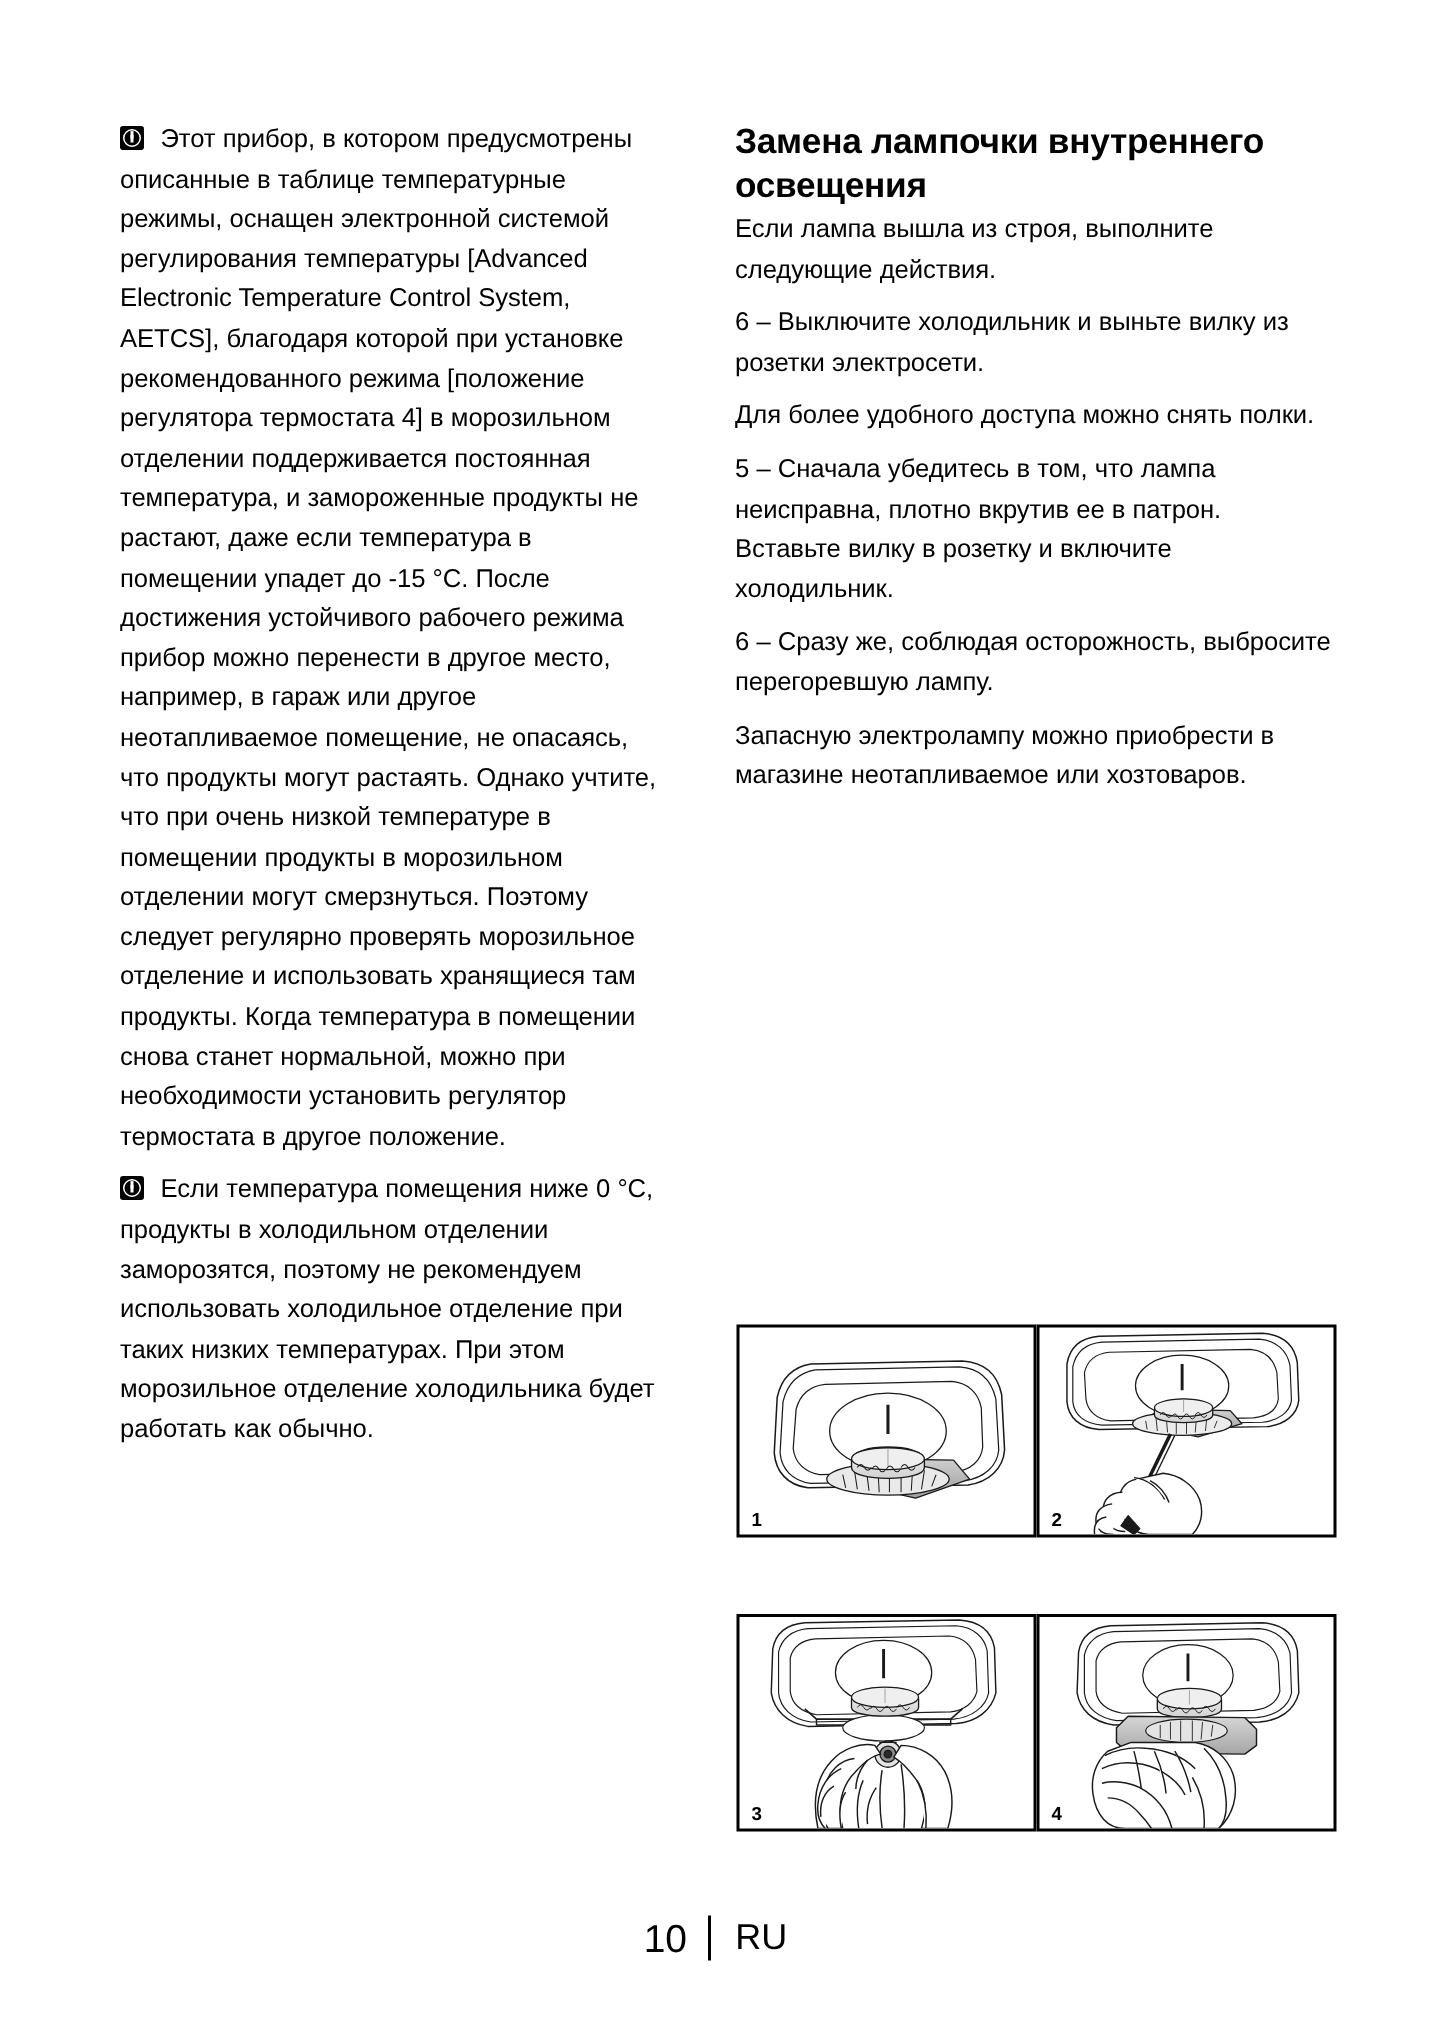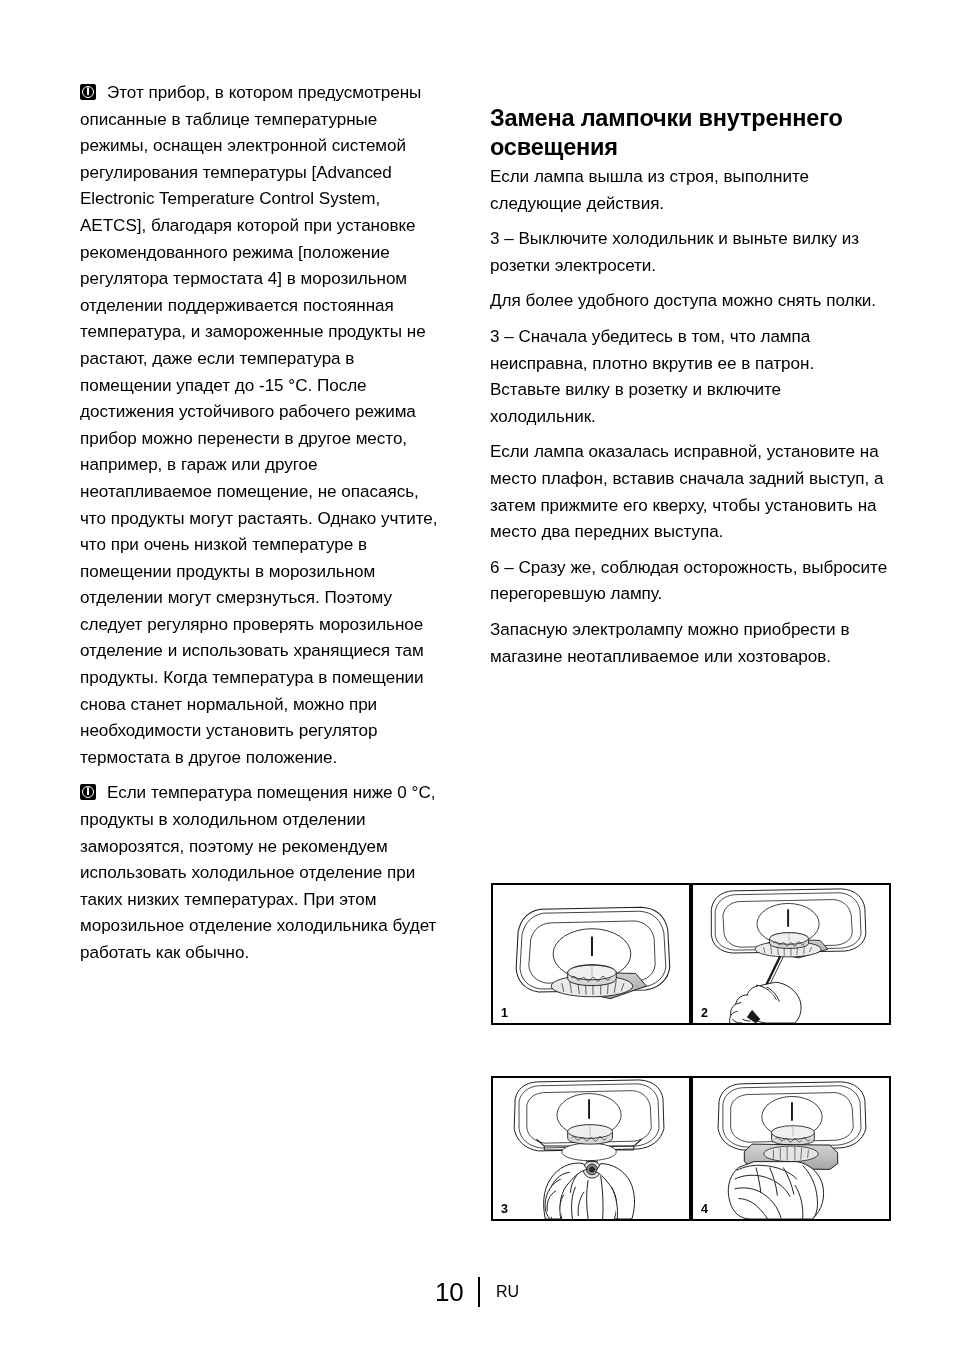--- a/index.html
+++ b/index.html
@@ -21,21 +21,21 @@
     left: 0; top: 0;
     width: 924px;
     height: 1354px;
   }
 
   .col {
     position: absolute;
     top: 80px;
   }
   .col-left  { left: 80px;  width: 368px; }
-  .col-right { left: 490px; width: 398px; margin-top: 24px; }
+  .col-right { left: 490px; width: 398px; }
 
   p.body-text {
     margin: 0 0 9px 0;
     font-size: 17.1px;
     line-height: 26.6px;
     text-align: left;
     letter-spacing: -0.05px;
     word-spacing: 0.1px;
   }
 
@@ -134,21 +134,21 @@
     font-size: 26px;
     line-height: 30px;
     padding-right: 14px;
   }
   .footer-rule {
     width: 2.2px;
     height: 30px;
     background: #000000;
   }
   .lang-code {
-    font-size: 16px;
+    font-size: 24px;
     line-height: 30px;
     padding-left: 16px;
   }
 </style>
 </head>
 <body>
 
 <div class="page">
 
   <div class="col col-left">
@@ -157,24 +157,23 @@
 
     <p class="body-text"><span class="info-badge"></span><span>Если температура помещения ниже 0 °C, продукты в холодильном отделении заморозятся, поэтому не рекомендуем использовать холодильное отделение при таких низких температурах. При этом морозильное отделение холодильника будет работать как обычно.</span></p>
 
   </div>
 
   <div class="col col-right">
 
     <h2 class="section-title">Замена лампочки внутреннего освещения</h2>
 
     <p class="body-text">Если лампа вышла из строя, выполните следующие действия.</p>
-    <p class="body-text">3 – Выключите холодильник и выньте вилку из розетки электросети.</p>
+    <p class="body-text">6 – Выключите холодильник и выньте вилку из розетки электросети.</p>
     <p class="body-text">Для более удобного доступа можно снять полки.</p>
-    <p class="body-text">3 – Сначала убедитесь в том, что лампа неисправна, плотно вкрутив ее в патрон. Вставьте вилку в розетку и включите холодильник.</p>
-    <p class="body-text">Если лампа оказалась исправной, установите на место плафон, вставив сначала задний выступ, а затем прижмите его кверху, чтобы установить на место два передних выступа.</p>
+    <p class="body-text">5 – Сначала убедитесь в том, что лампа неисправна, плотно вкрутив ее в патрон. Вставьте вилку в розетку и включите холодильник.</p>
     <p class="body-text">6 – Сразу же, соблюдая осторожность, выбросите перегоревшую лампу.</p>
     <p class="body-text">Запасную электролампу можно приобрести в магазине неотапливаемое или хозтоваров.</p>
 
   </div>
 
   <div class="figures">
 
     <div class="fig-row row1">
 
       <div class="fig-panel p1">

